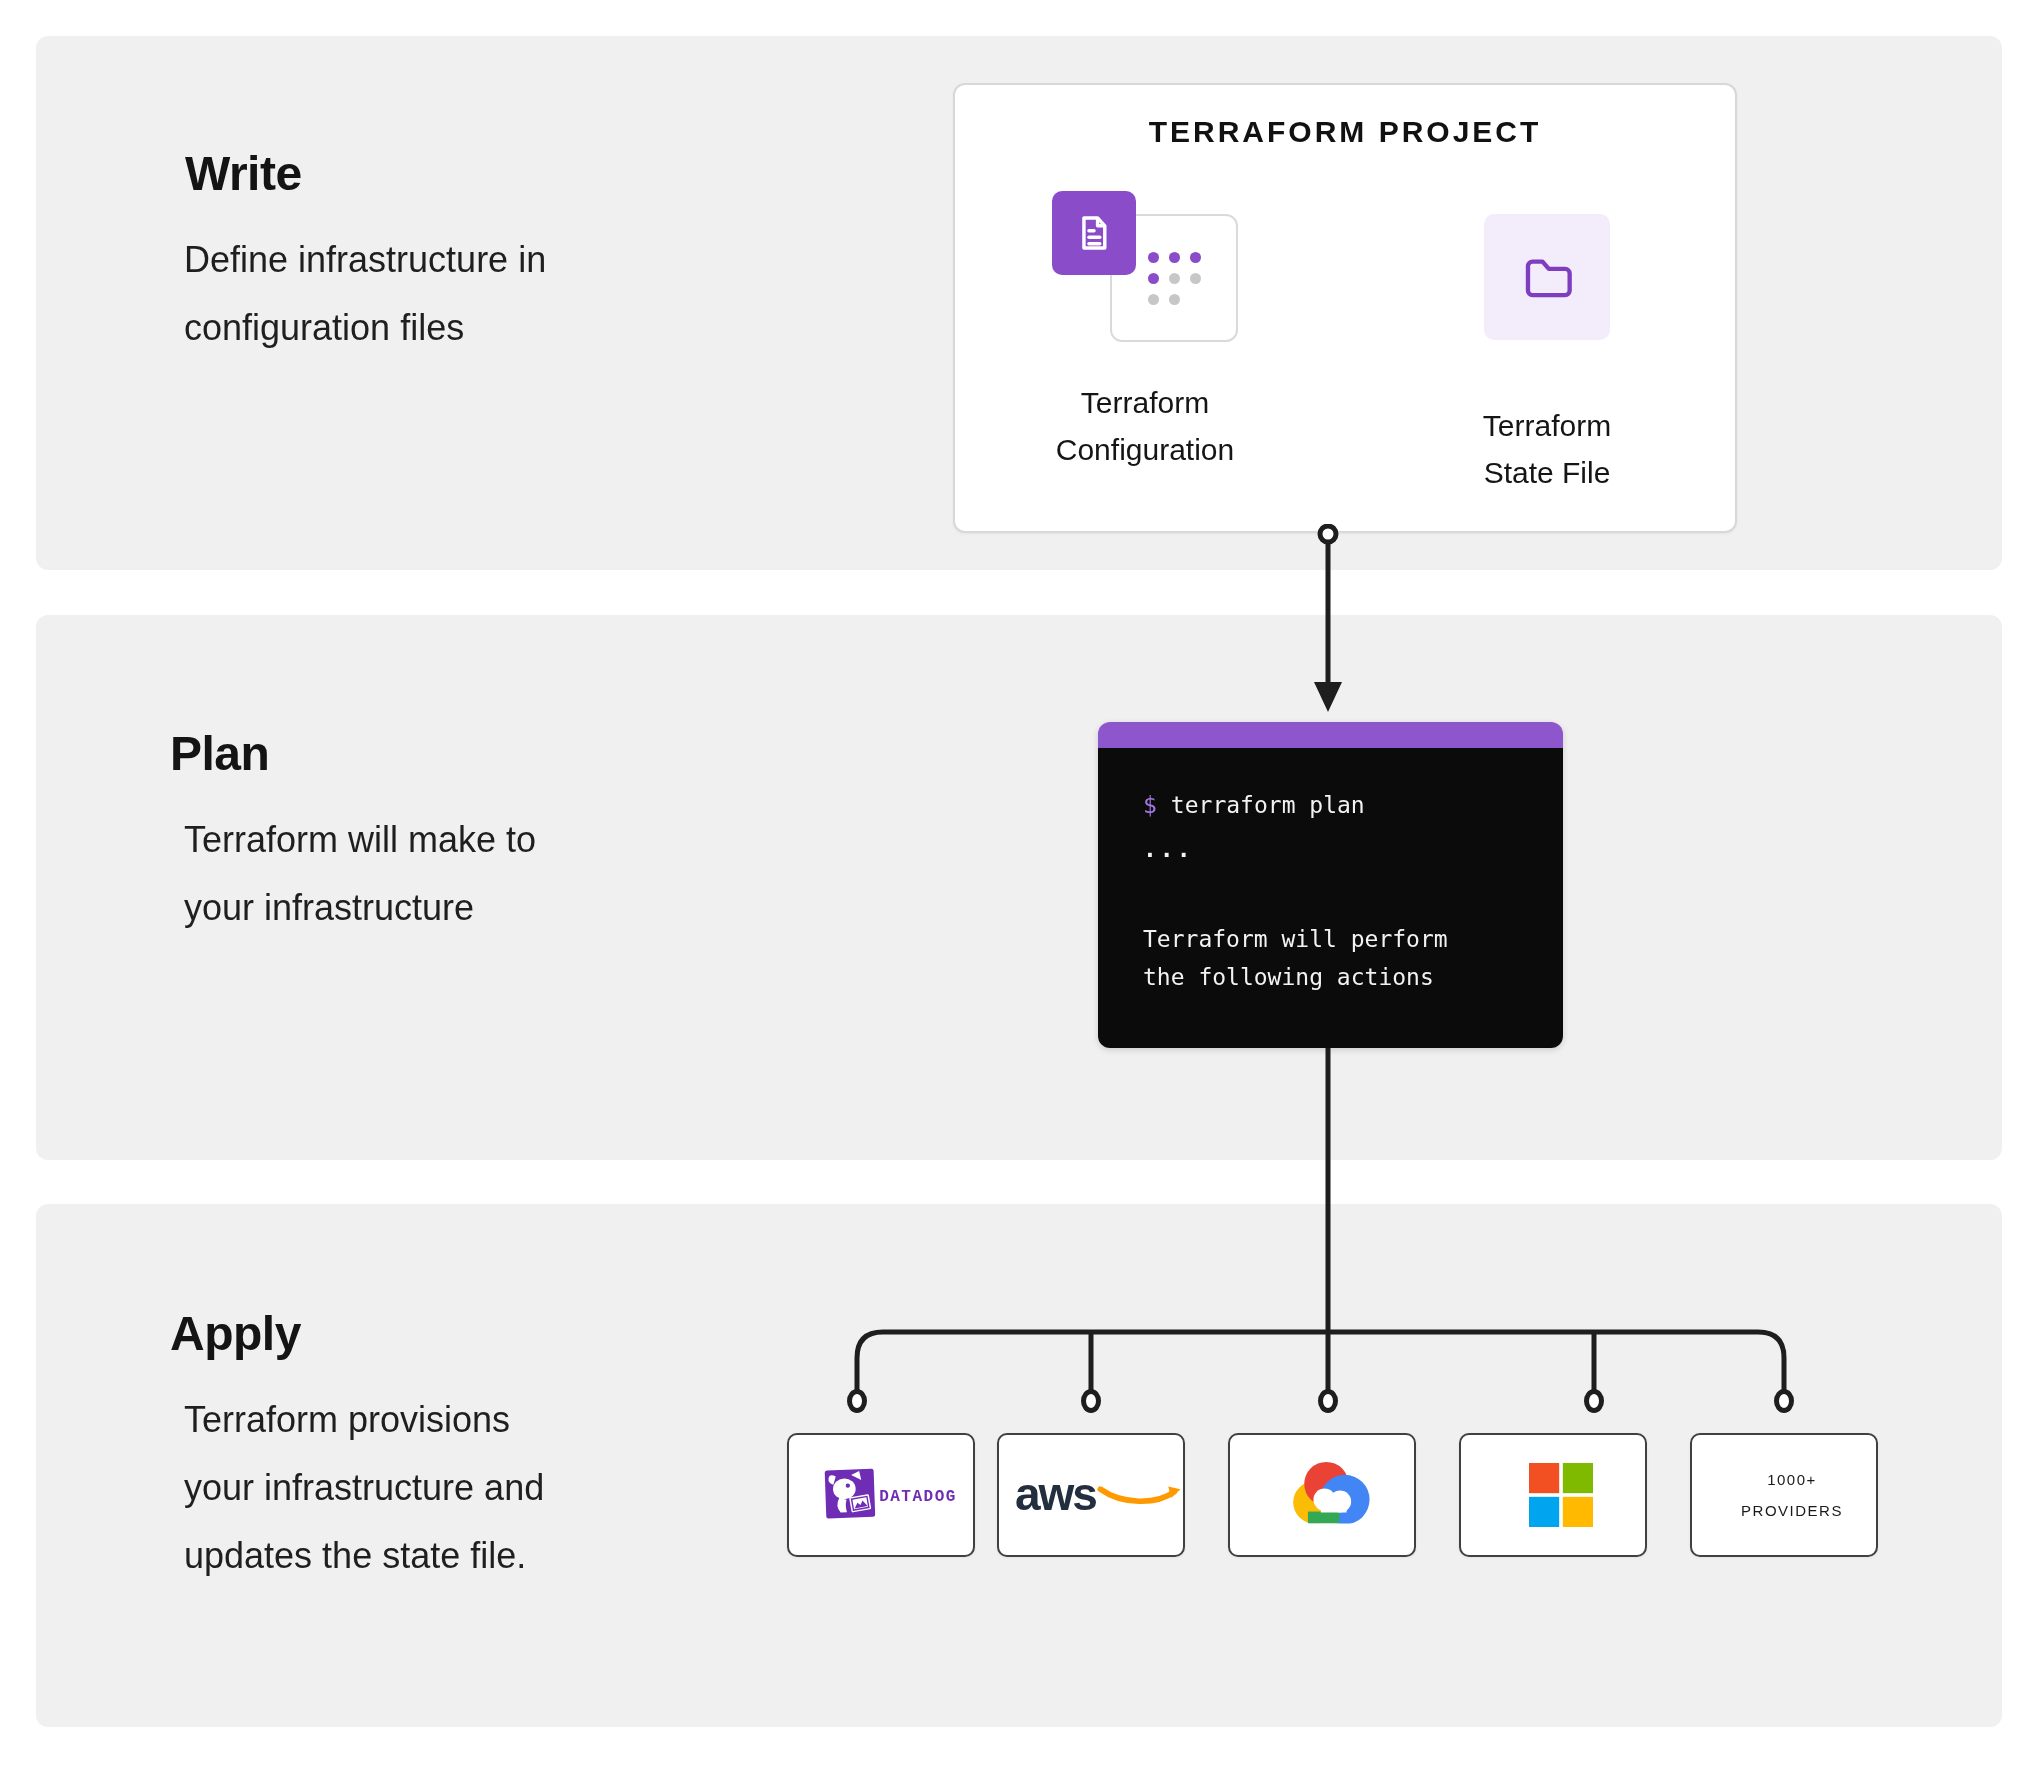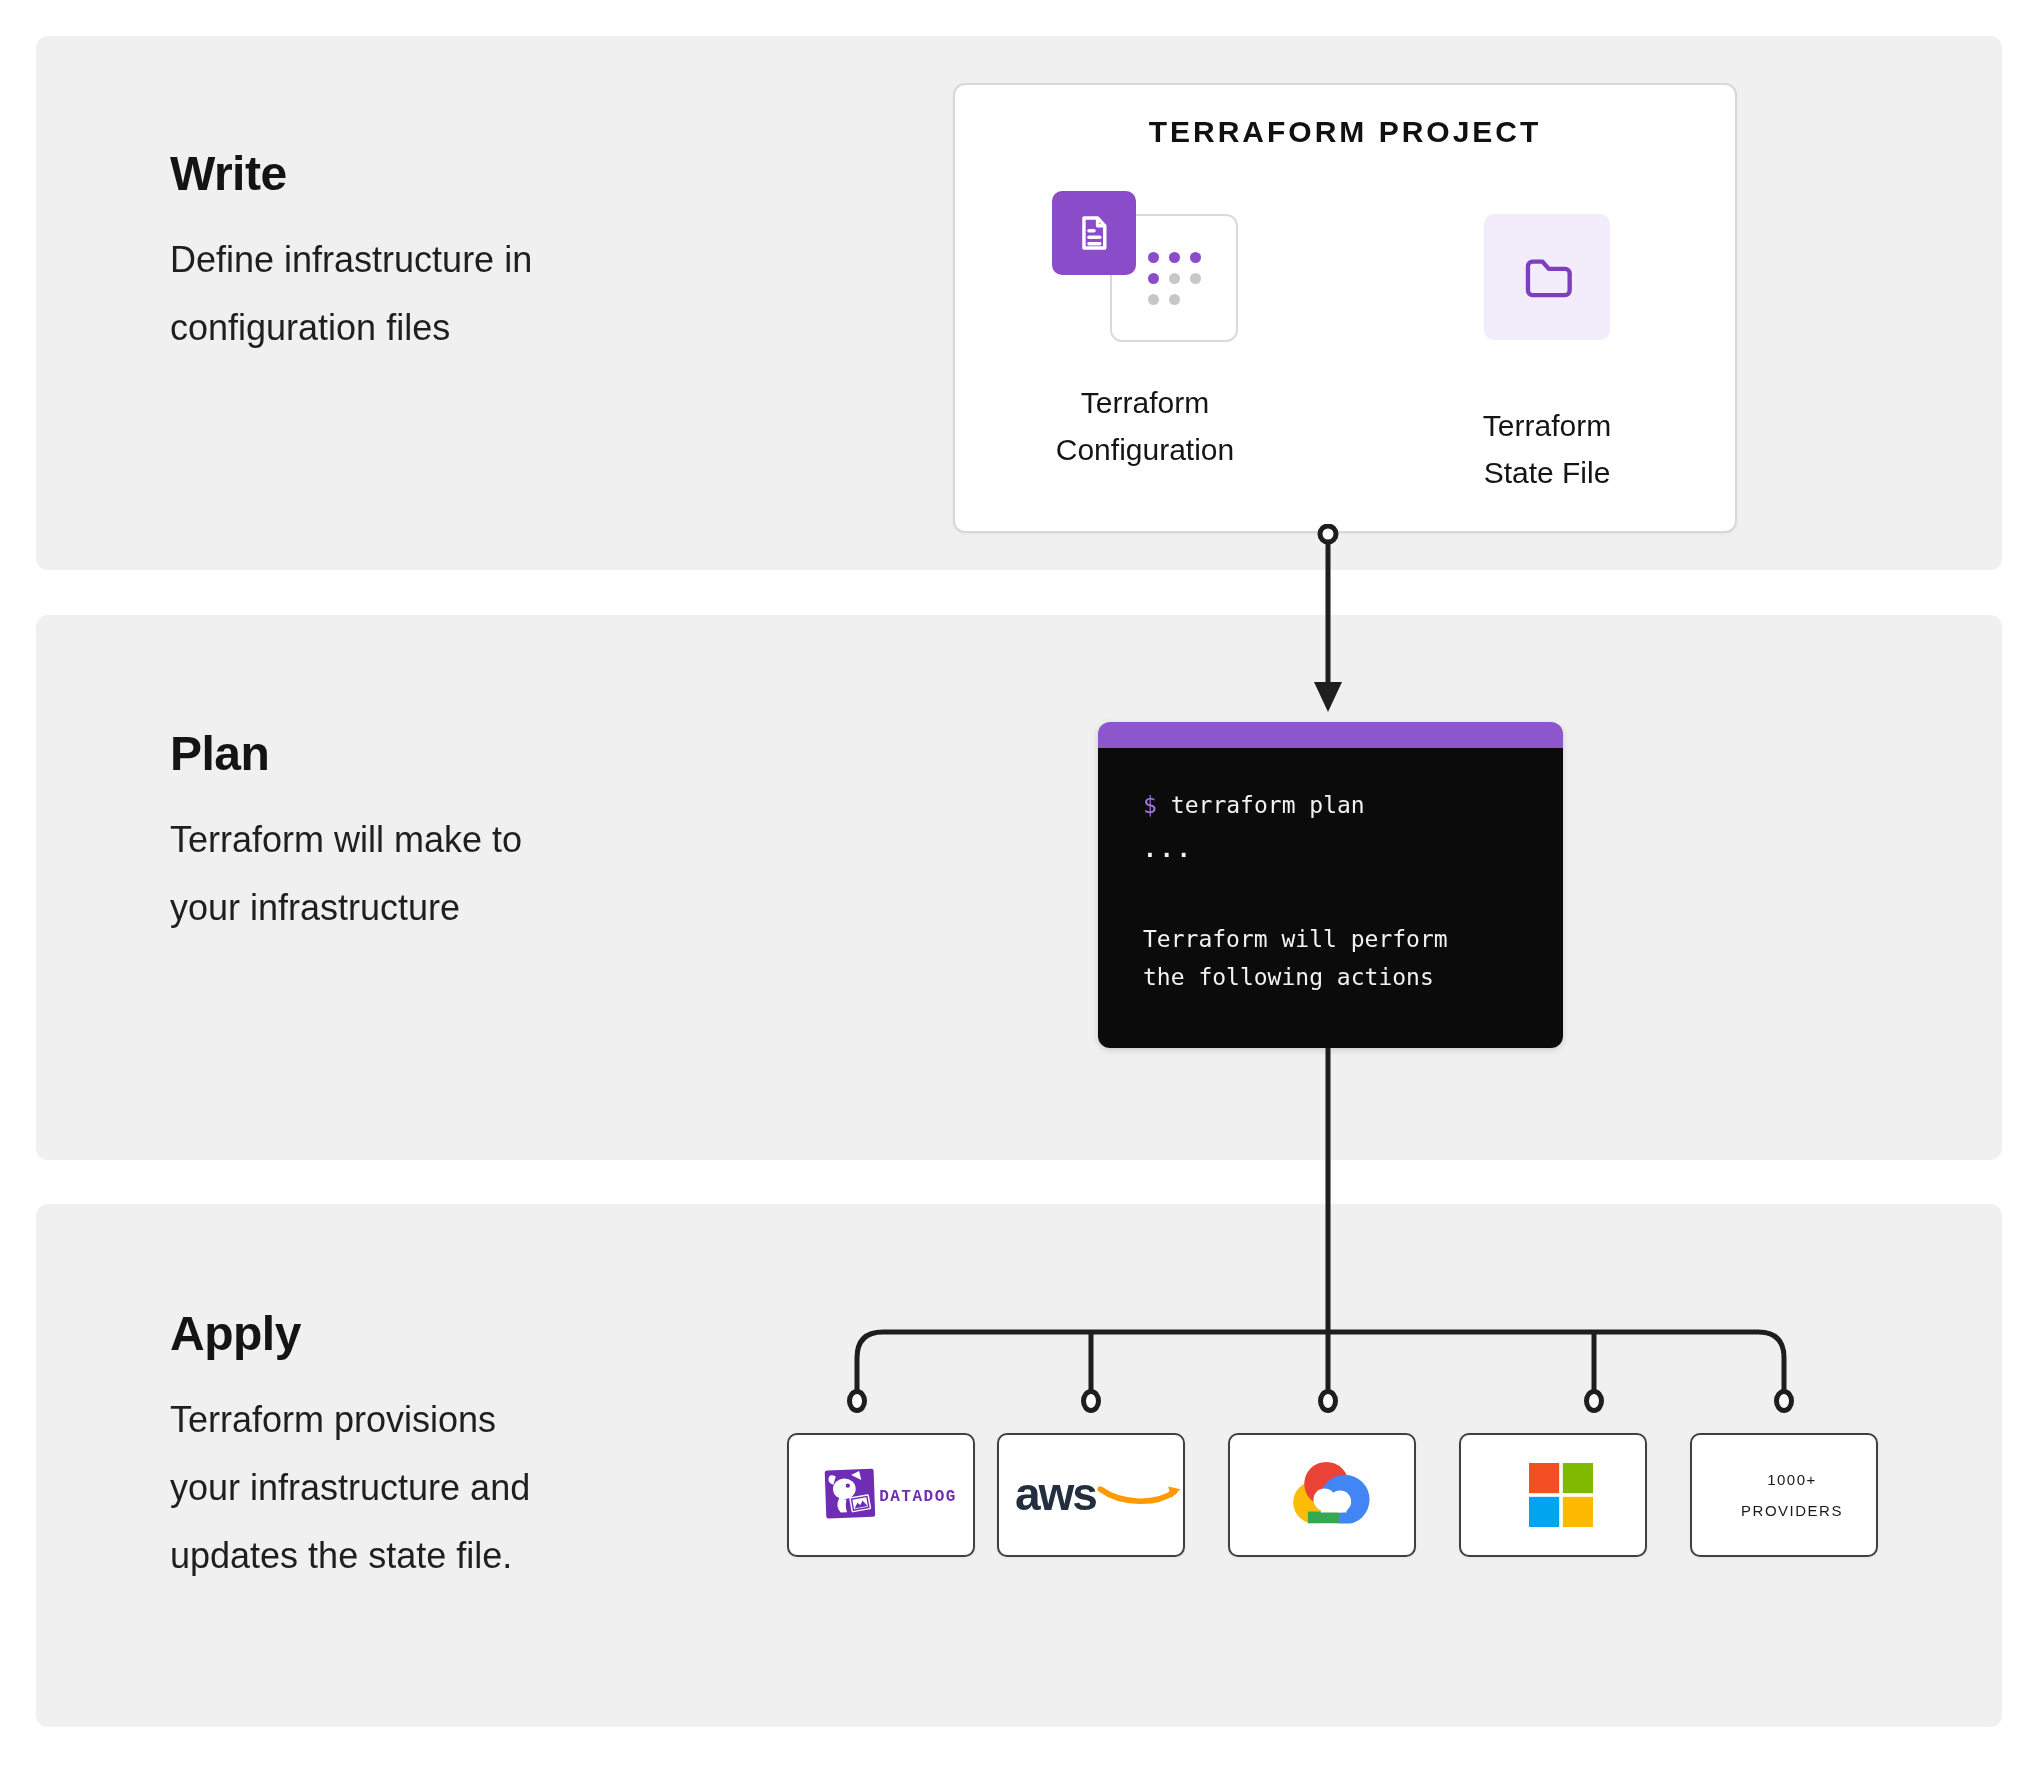--- a/index.html
+++ b/index.html
@@ -8,24 +8,24 @@
   .canvas { position:relative; width:2038px; height:1773px; background:#ffffff; overflow:hidden; }
 
   
   .band { position:absolute; left:36px; width:1966px; background:#f0f0f0; border-radius:12px; }
   #band-write { top:36px;   height:534px; }
   #band-plan  { top:615px;  height:545px; }
   #band-apply { top:1204px; height:523px; }
 
   
   .step-heading { position:absolute; left:170px; font-size:48px; font-weight:600; color:#141414; letter-spacing:-0.5px; }
-  #write-heading { top:146px; }
+  #write-heading { top:146px;margin-left:15px; }
   #plan-heading  { top:726px; }
   #apply-heading { top:1306px; }
-  .step-desc { position:absolute; left:170px; font-size:36px; font-weight:400; color:#1f1f1f; line-height:68px; }
+  .step-desc { position:absolute; left:184px; font-size:36px; font-weight:400; color:#1f1f1f; line-height:68px; }
   #write-desc { top:226px; }
   #plan-desc  { top:806px; }
   #apply-desc { top:1386px; }
 
   
   .project-card { position:absolute; left:953px; top:83px; width:784px; height:450px; background:#ffffff;
                   border:2px solid #d8d8d8; border-radius:12px; box-sizing:border-box;
                   box-shadow:0 1px 3px rgba(0,0,0,0.05); z-index:2;padding-left:32px; }
   .project-title { position:absolute; top:30px; left:0; right:0; text-align:center;
                    font-size:30px; font-weight:700; letter-spacing:3px; color:#111111; }

